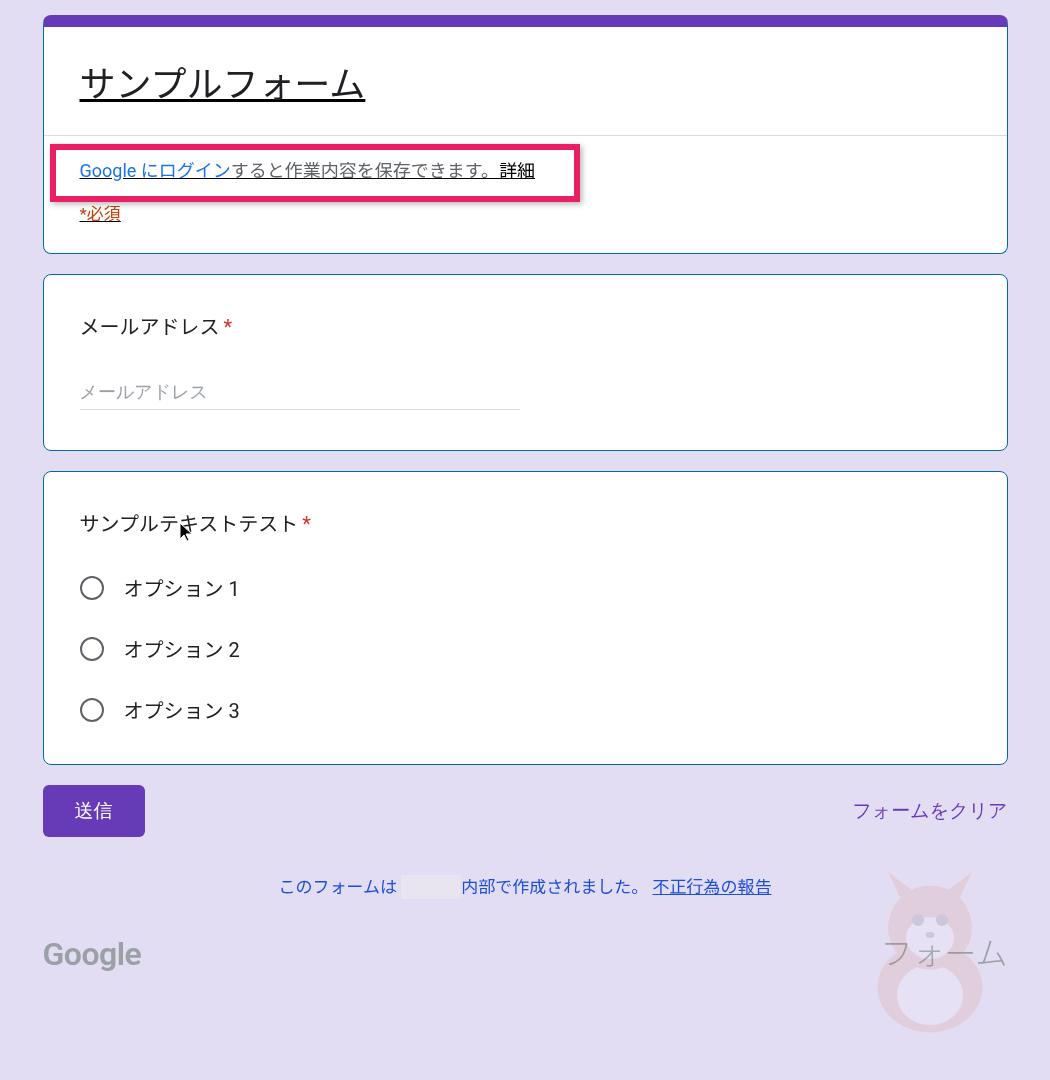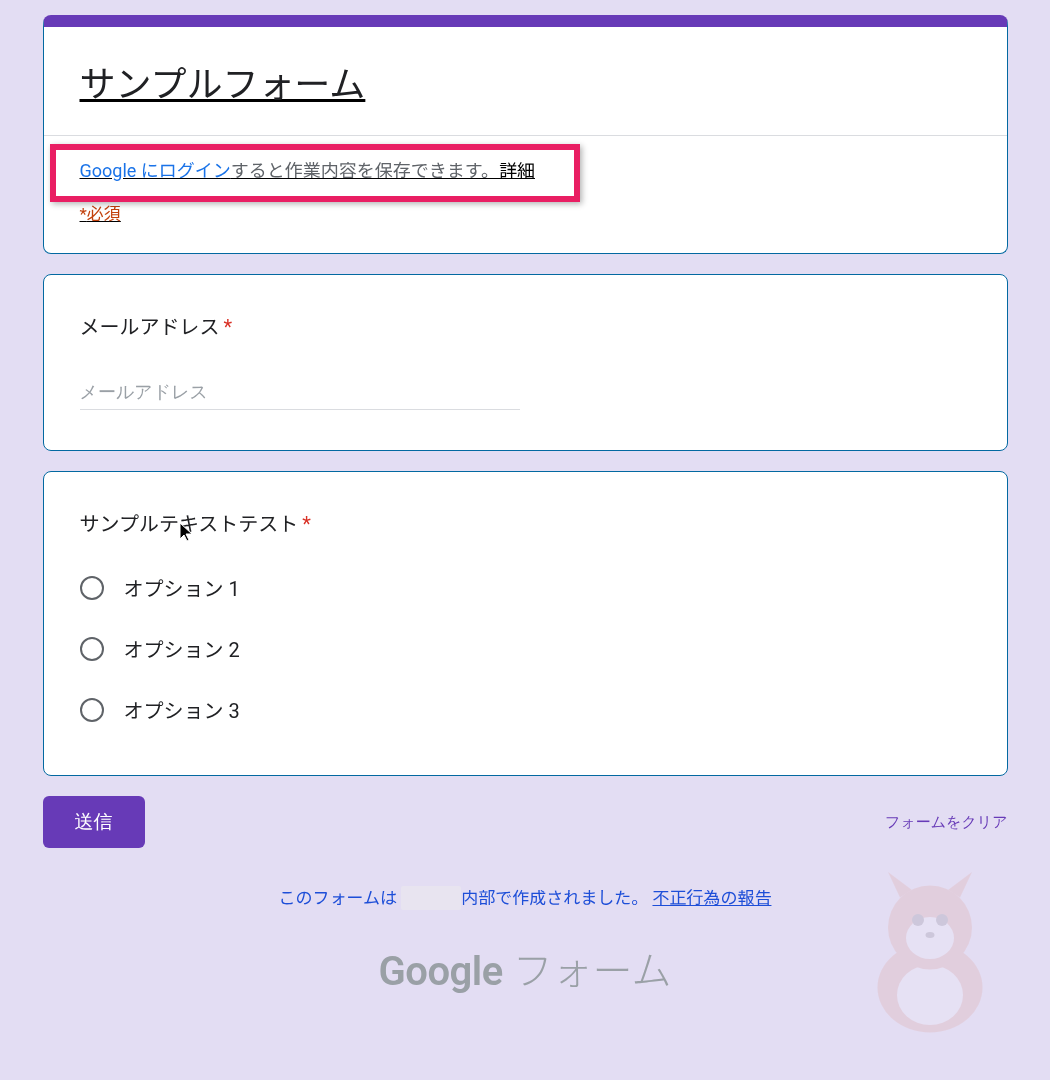--- a/index.html
+++ b/index.html
@@ -98,21 +98,21 @@
     .text-input::placeholder {
       color: #9AA0A6;
     }
     .radio-option {
       display: flex;
       align-items: center;
       margin-bottom: 32px;
       cursor: pointer;
     }
     .radio-option:last-child {
-      margin-bottom: 11px;
+      margin-bottom: 0;
     }
     .radio-circle {
       width: 24px;
       height: 24px;
       border: 2.5px solid #5F6368;
       border-radius: 50%;
       margin-right: 20px;
       flex-shrink: 0;
     }
     .radio-label {
@@ -132,21 +132,21 @@
       border-radius: 6px;
       padding: 13px 32px;
       font-size: 19px;
       cursor: pointer;
       text-align: center;
     }
     .clear-button {
       background: none;
       border: none;
       color: #673AB7;
-      font-size: 15px;
+      font-size: 19px;
       cursor: pointer;
     }
     .footer {
       text-align: center;
       margin-top: 36px;
     }
     .footer-text {
       font-size: 17px;
       color: #1d4ed8;
     }
@@ -155,24 +155,24 @@
       color: transparent;
       padding: 2px 30px;
       border-radius: 2px;
     }
     .abuse-link {
       text-decoration: underline;
       cursor: pointer;
     }
     .google-logo {
       margin-top: 30px;
-      font-size: 40px;
+      font-size: 32px;
       color: #9AA0A6;
       display: flex;
-      justify-content: center;
+      justify-content: space-between;
       align-items: baseline;
       gap: 10px;
     }
     .google-word {
       font-weight: 600;
       letter-spacing: -0.5px;
     }
     .forms-word {
       font-weight: 300;
     }

